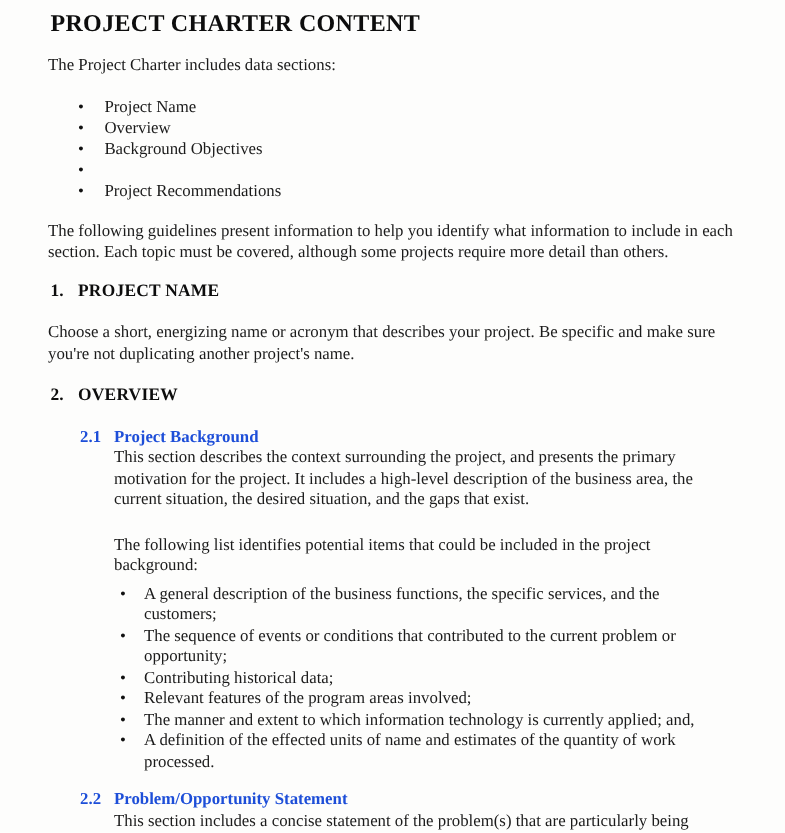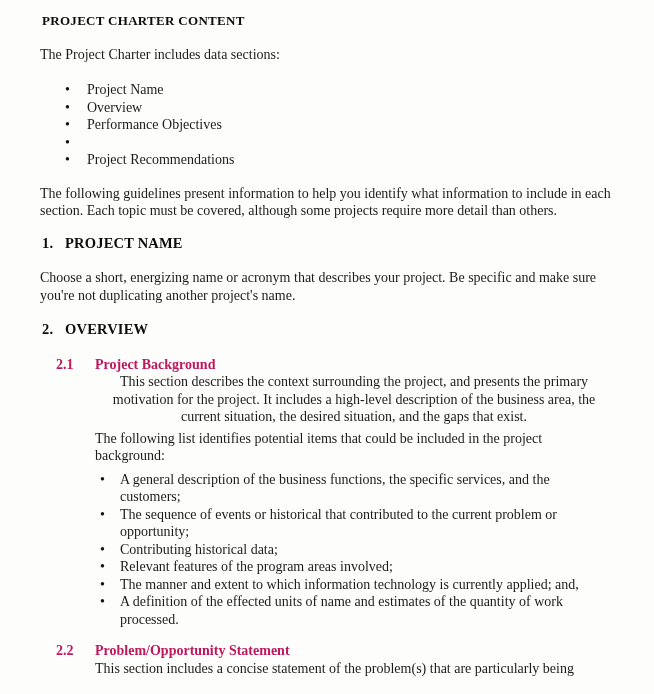--- a/index.html
+++ b/index.html
@@ -18,21 +18,21 @@
     -webkit-font-smoothing: antialiased;
   }
   .page {
     background: #fdfdfc;
     width: 654px;
     height: 694px;
     box-sizing: border-box;
     padding: 12px 41px 0 40px;
   }
   .doc-title {
-    font-size: 13px;
+    font-size: 20px;
     font-weight: bold;
     color: #0d0d0d;
     margin: 0 0 16px 2px;
     letter-spacing: 0.3px;
   }
   p { margin: 0; }
   .p-intro     { margin: 0 0 18px 0; }
   .p-guidelines{ margin: 0 0 15px 0; }
   .p-body     { margin: 0 0 17px 0; }
 
@@ -58,25 +58,26 @@
     color: #0d0d0d;
     margin: 0 0 17px 2px;
     letter-spacing: 0.2px;
   }
   .h-num .num { flex: 0 0 23px; width: 23px; }
 
   .subsection { margin-left: 16px; }
   .sub-head {
     display: flex;
     font-weight: bold;
-    color: #be185d;
+    color: #1d4ed8;
+    text-align: center;
   }
   .sub-head .sub-num { flex: 0 0 39px; width: 39px; }
   .sub-body { margin-left: 39px; }
-  .sub-body .p-first  { margin: 0 0 4px 0; text-align: center; }
+  .sub-body .p-first  { margin: 0 0 20px 0; }
   .sub-body .p-second { margin: 0 0 6px 0; }
 
   ul.sub-list {
     list-style: none;
     margin: 0 0 14px 5px;
     padding: 0;
   }
   ul.sub-list li {
     display: flex;
     align-items: baseline;
@@ -98,21 +99,21 @@
     <li>
       <span class="bullet">•</span>
       <span>Project Name</span>
     </li>
     <li>
       <span class="bullet">•</span>
       <span>Overview</span>
     </li>
     <li>
       <span class="bullet">•</span>
-      <span>Performance Objectives</span>
+      <span>Background Objectives</span>
     </li>
     <li>
       <span class="bullet">•</span>
     </li>
     <li>
       <span class="bullet">•</span>
       <span>Project Recommendations</span>
     </li>
   </ul>
 
@@ -138,21 +139,21 @@
     <div class="sub-body">
       <p class="p-first">This section describes the context surrounding the project, and presents the primary motivation for the project. It includes a high-level description of the business area, the current situation, the desired situation, and the gaps that exist.</p>
       <p class="p-second">The following list identifies potential items that could be included in the project background:</p>
       <ul class="sub-list">
         <li>
           <span class="bullet">•</span>
           <span>A general description of the business functions, the specific services, and the customers;</span>
         </li>
         <li>
           <span class="bullet">•</span>
-          <span>The sequence of events or historical that contributed to the current problem or opportunity;</span>
+          <span>The sequence of events or conditions that contributed to the current problem or opportunity;</span>
         </li>
         <li>
           <span class="bullet">•</span>
           <span>Contributing historical data;</span>
         </li>
         <li>
           <span class="bullet">•</span>
           <span>Relevant features of the program areas involved;</span>
         </li>
         <li>

